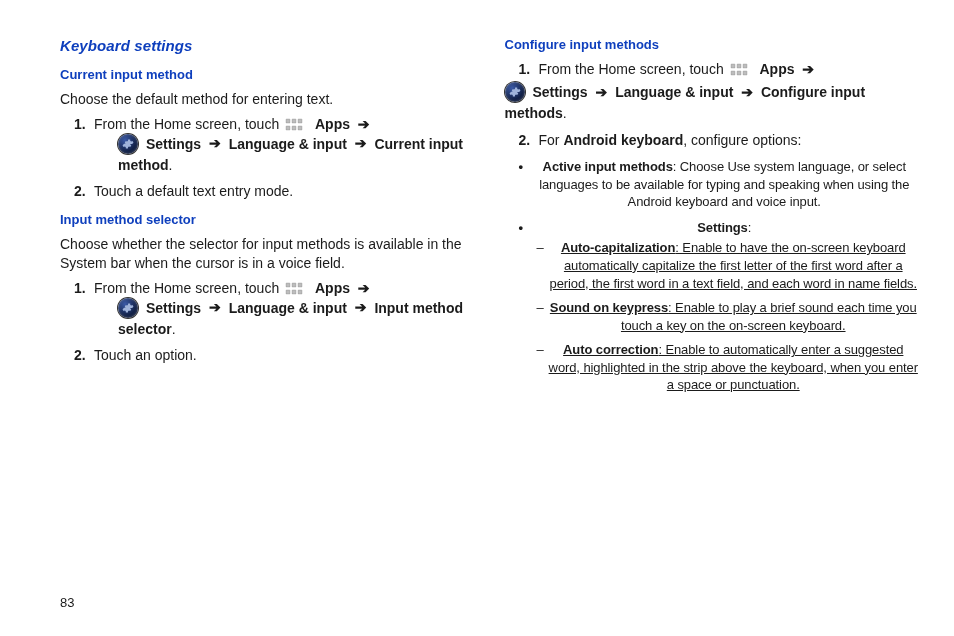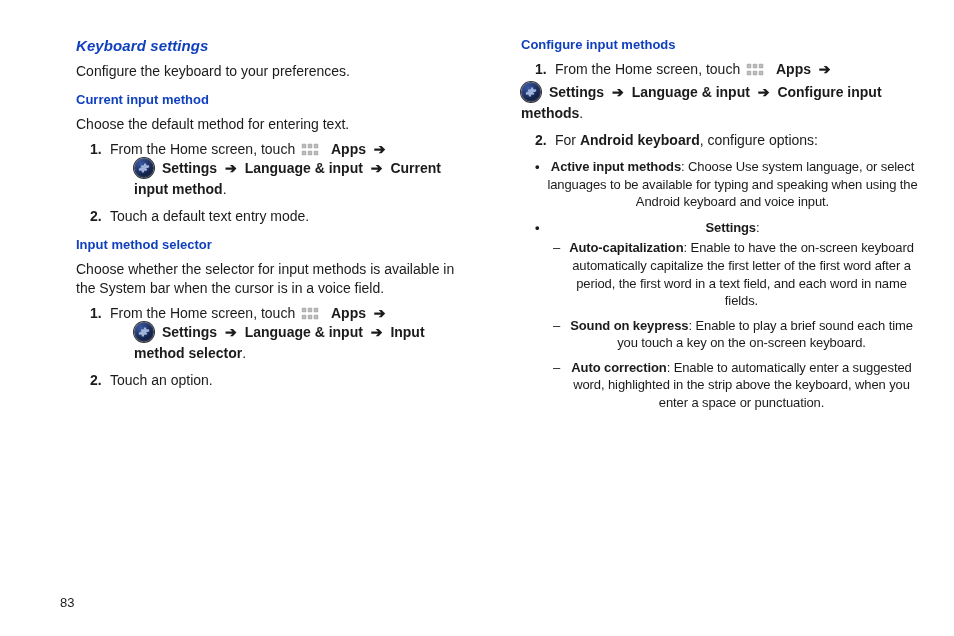--- a/index.html
+++ b/index.html
@@ -15,22 +15,21 @@
   }
   .page {
     position: relative;
     width: 954px;
     height: 636px;
     box-sizing: border-box;
     padding: 36px 36px 28px 60px;
   }
   .cols {
     display: flex;
-    gap: 48px;
-    margin-left: 16px;
+    gap: 31px;
   }
   .col {
     width: 420px;
   }
   .h-section {
     color: #0e3fbd;
     font-style: italic;
     font-weight: 700;
     font-size: 15px;
     margin-bottom: 6px;
@@ -119,20 +118,21 @@
     list-style: none;
     padding: 0 0 0 6px;
     margin: 3px 0 0 0;
   }
   ul.dash > li {
     position: relative;
     padding-left: 12px;
     margin-bottom: 7px;
     font-size: 13px;
     letter-spacing: -0.1px;
+    text-decoration: underline;
   }
   ul.dash > li::before {
     content: "–";
     position: absolute;
     left: 0;
     top: 0;
   }
   .cond { font-size: 13px; letter-spacing: -0.1px; }
   .pagenum {
     position: absolute;
@@ -144,21 +144,20 @@
 </style>
 </head>
 <body>
 
 <div class="page">
   <div class="cols">
 
     <div class="col">
 
       <div class="h-section">Keyboard settings</div>
-      <div class="intro">Configure the keyboard to your preferences.</div>
 
       <div class="h-sub">Current input method</div>
       <div class="intro">Choose the default method for entering text.</div>
 
       <ol class="steps">
         <li>
           <span>From the Home screen, touch </span>
           <span class="icon-apps">
             <svg width="22" height="14" viewBox="0 0 22 14">
                 <g fill="#bdbdbd" stroke="#777" stroke-width="0.3">

